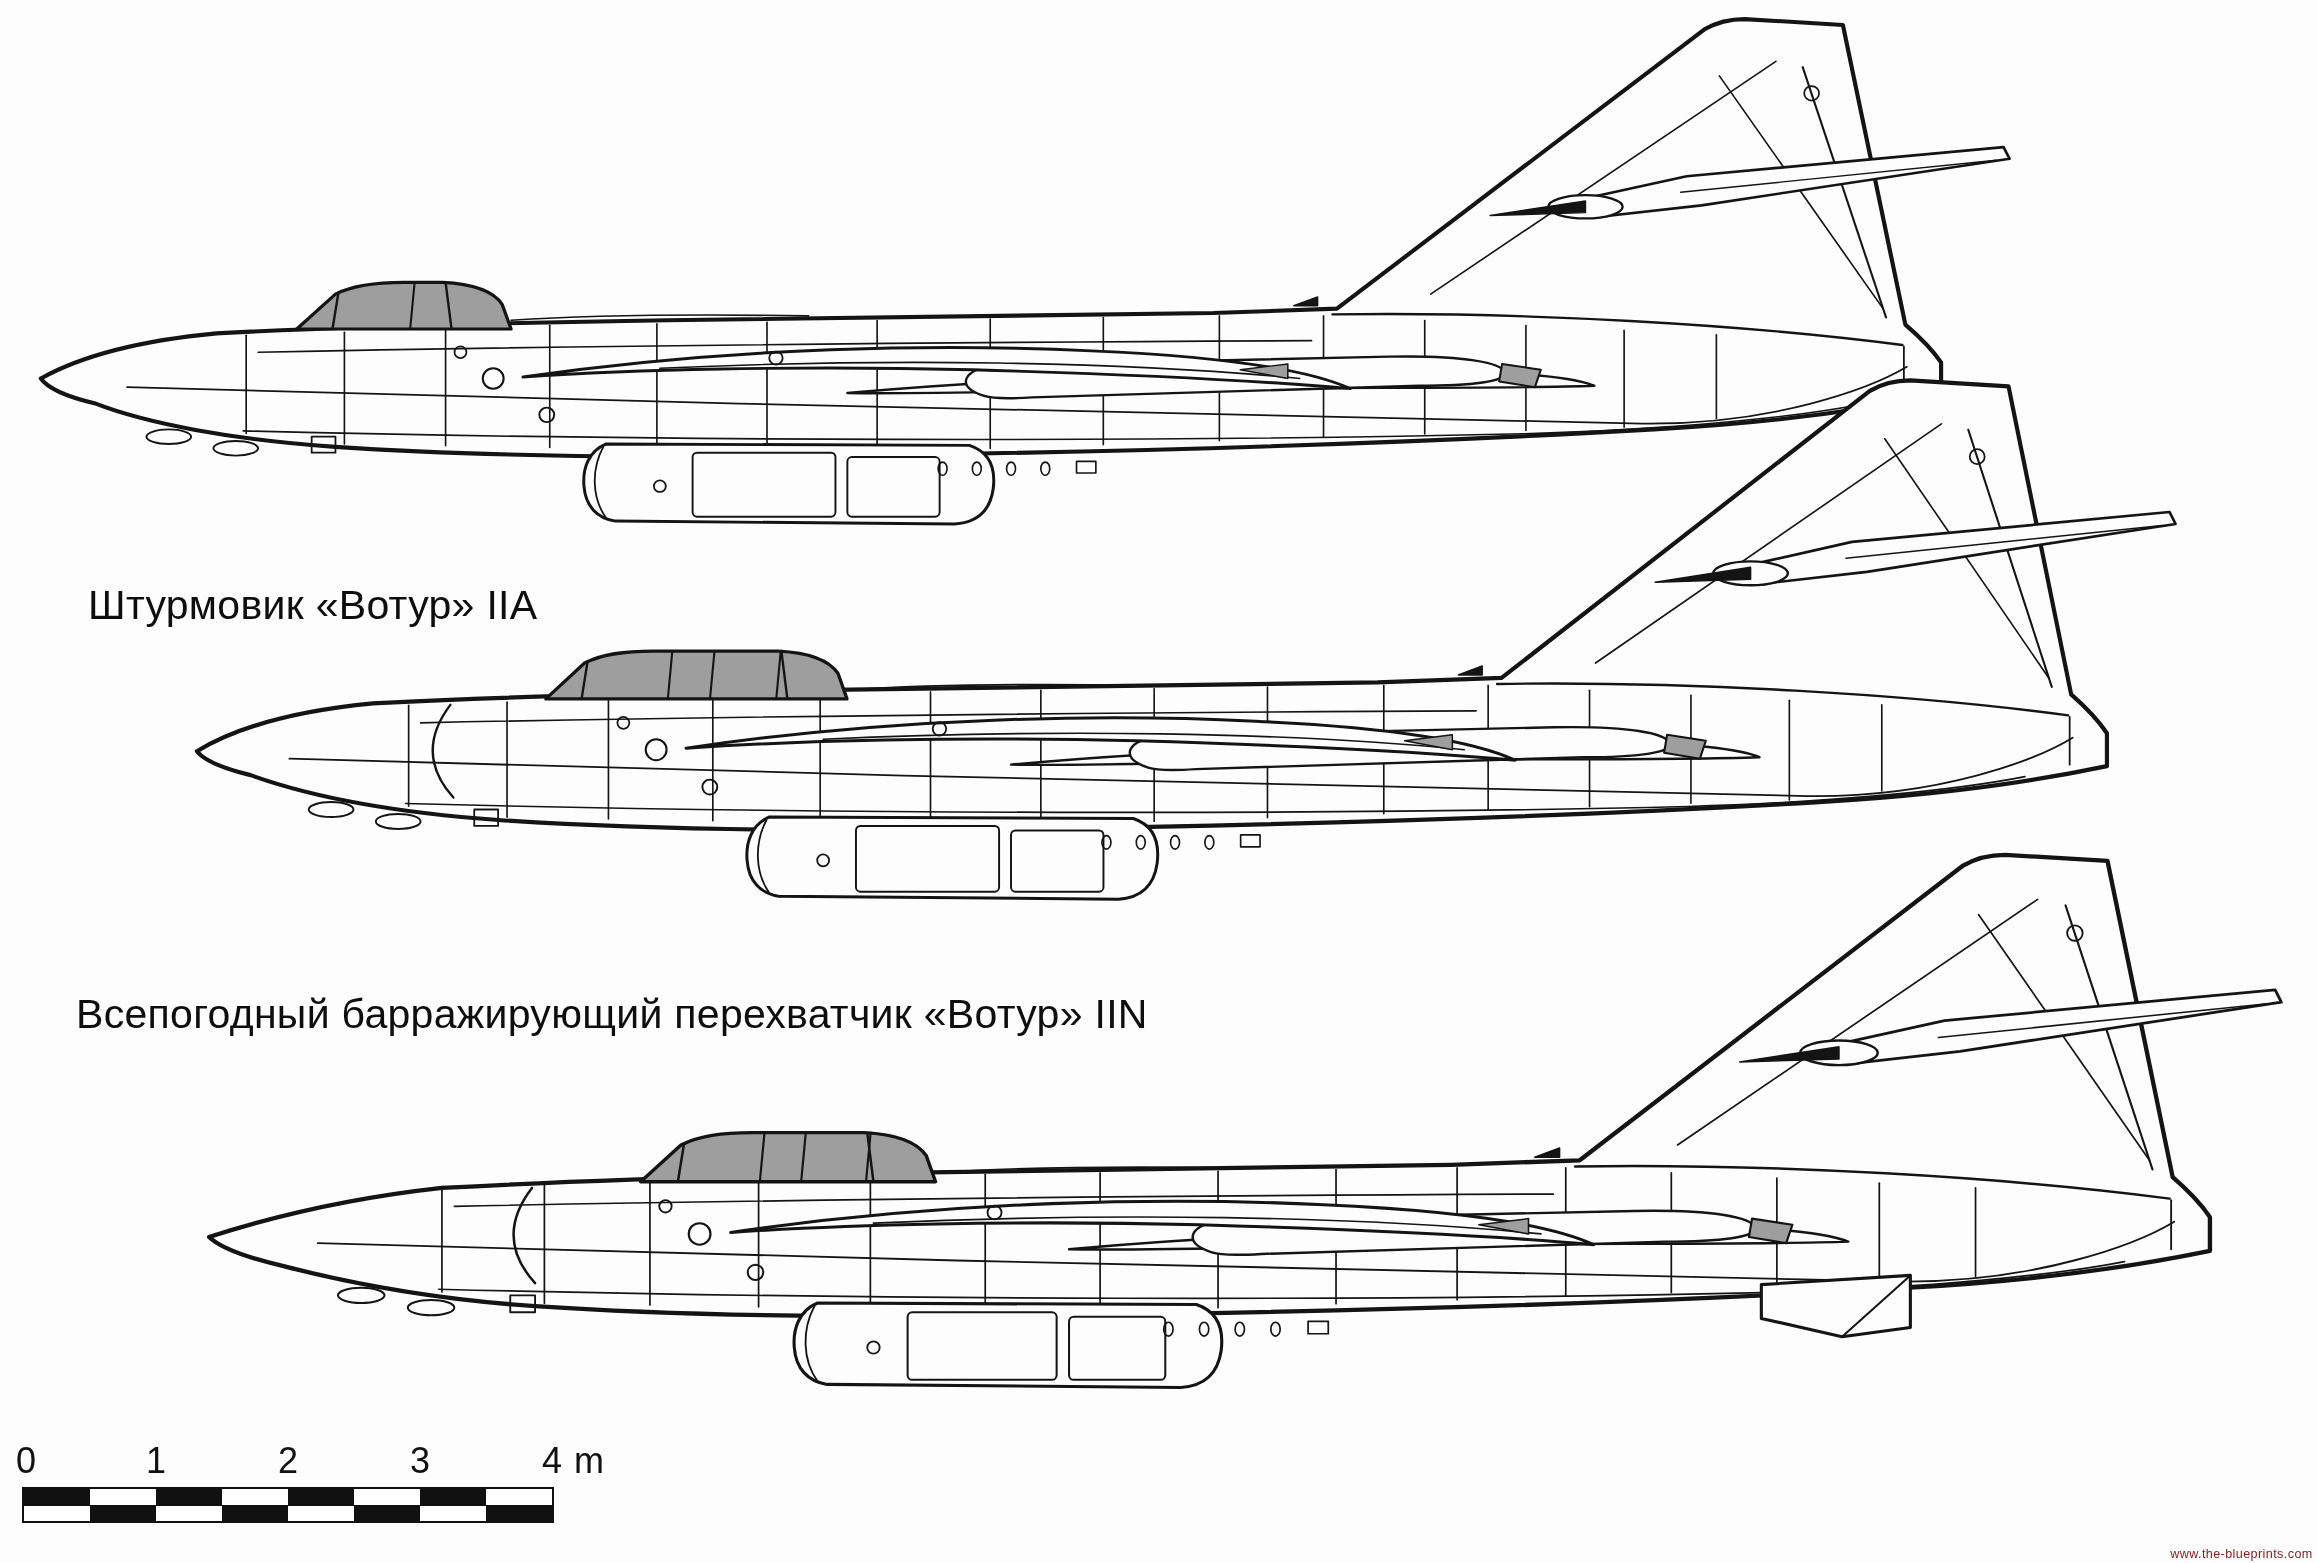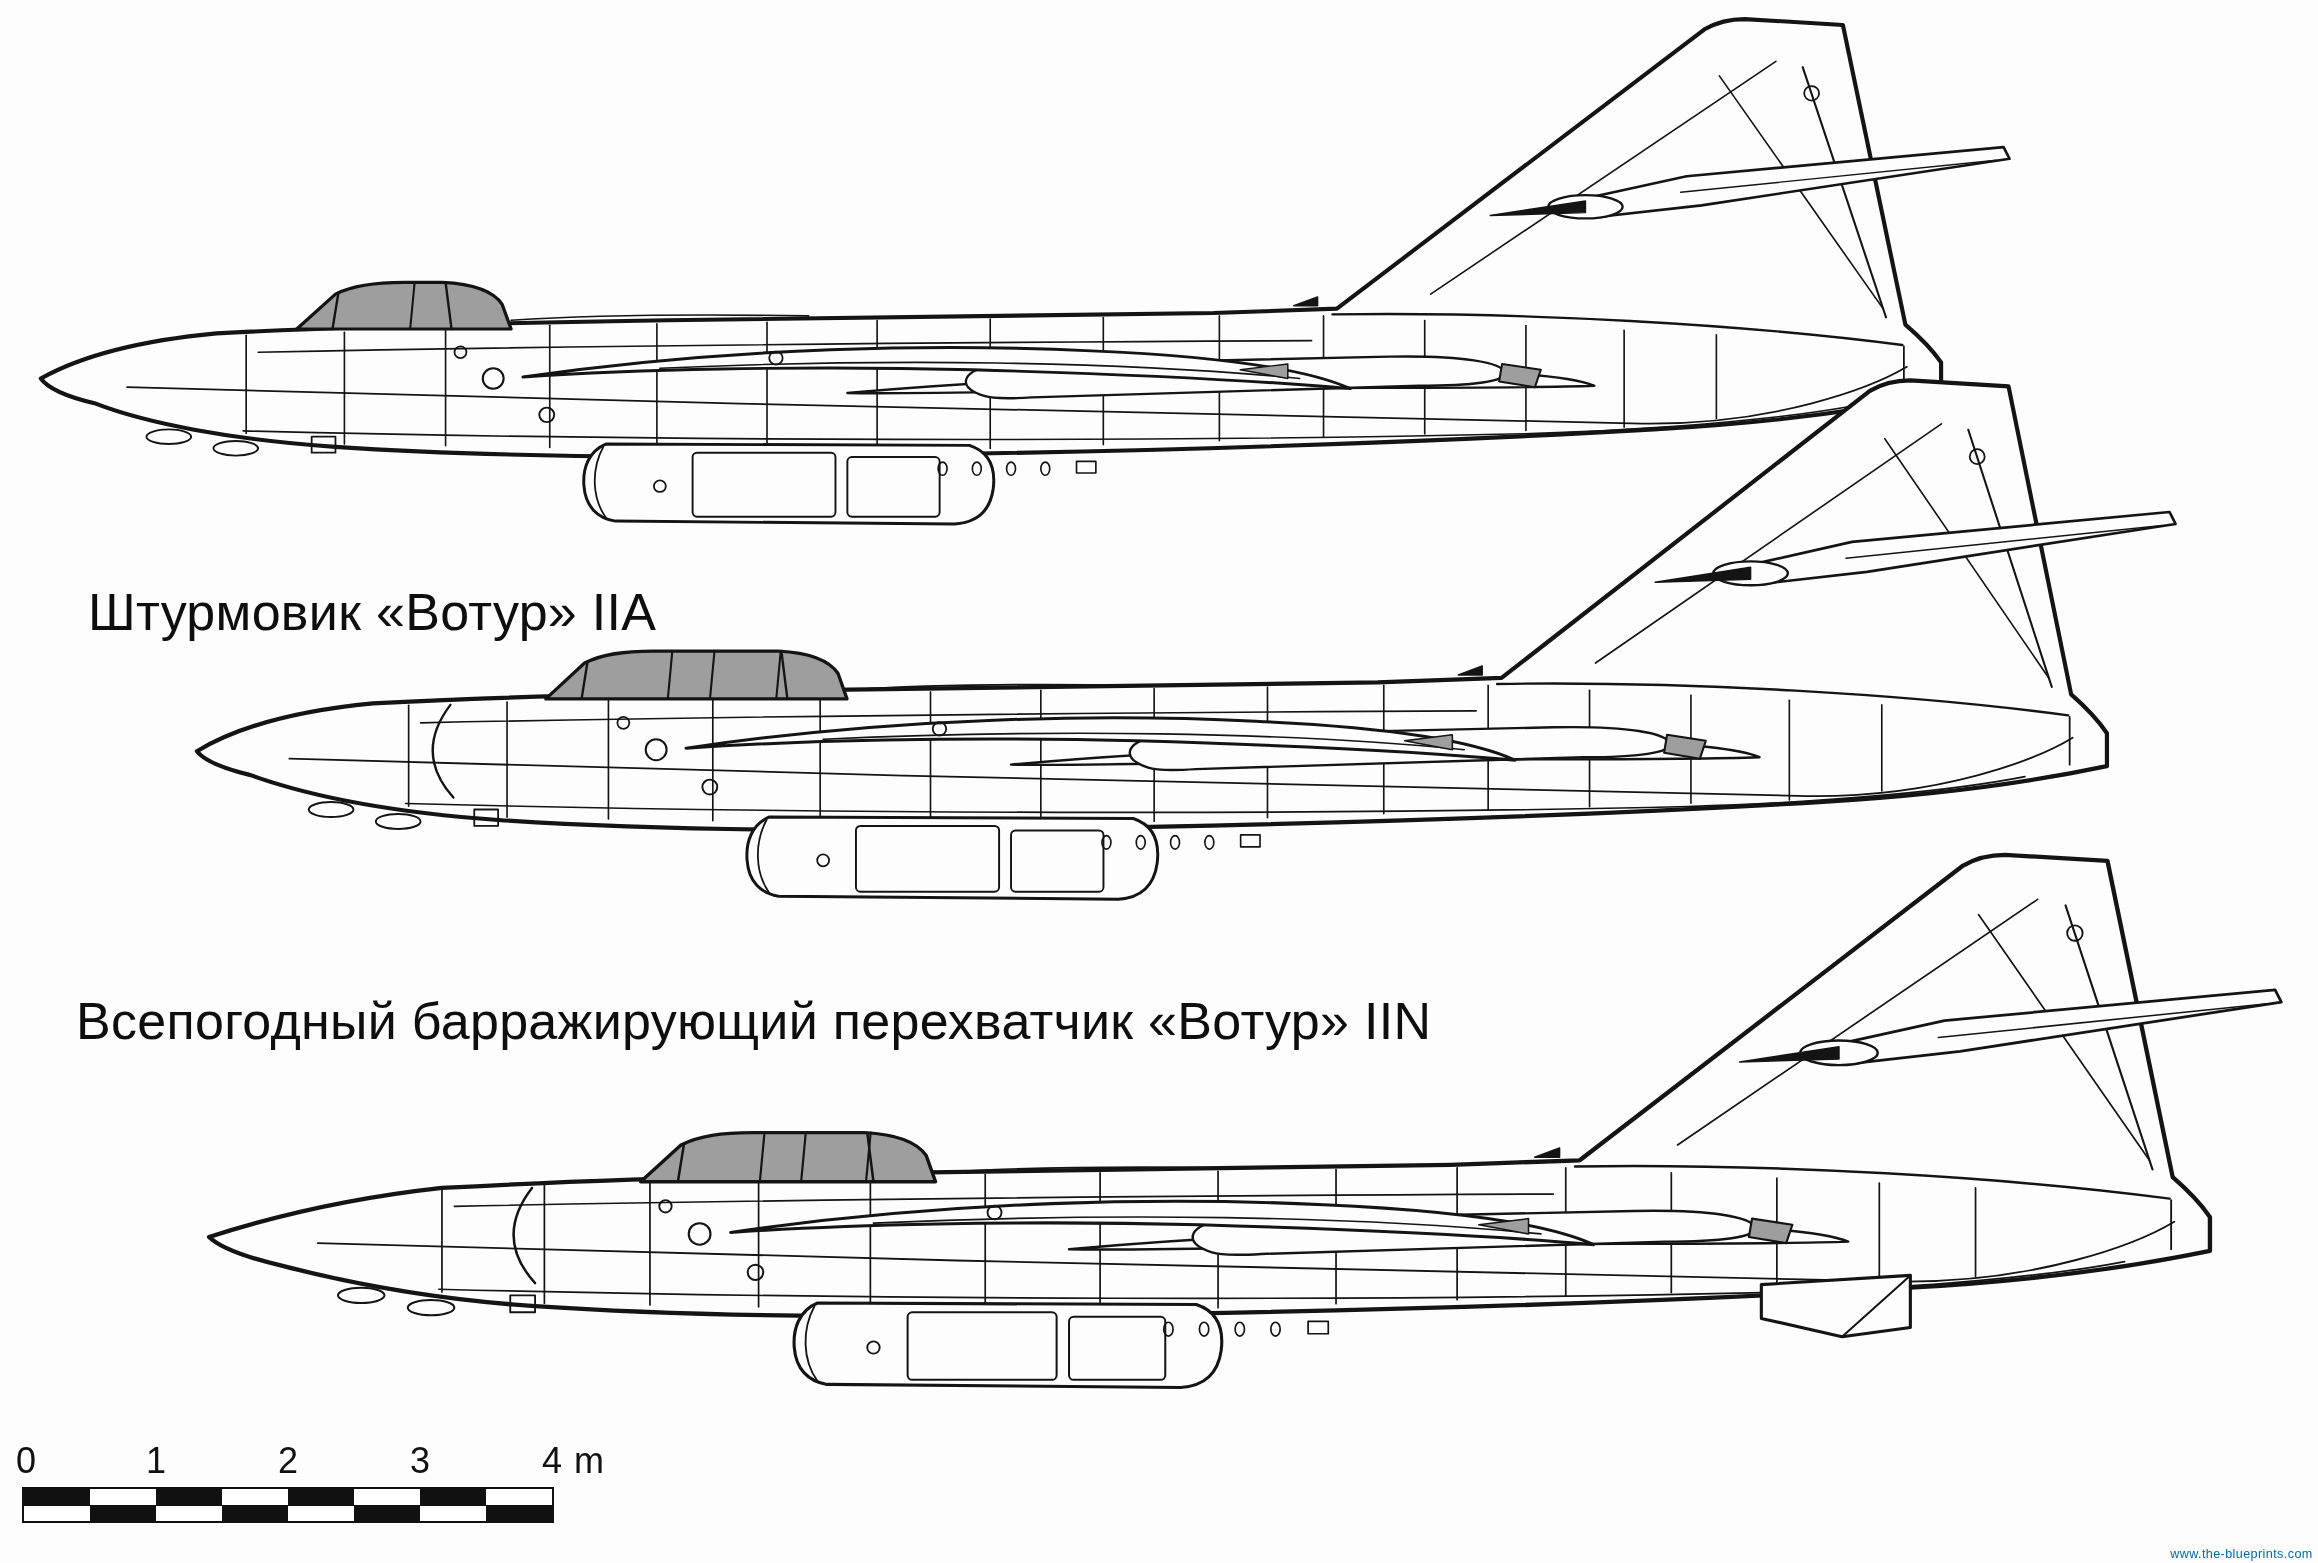--- a/index.html
+++ b/index.html
@@ -11,21 +11,21 @@
     font-family:"Liberation Sans", sans-serif;
     color:#111;
   }
   .plane-svg{position:absolute;display:block;}
   #plane-1{left:19.6px;  top:6.3px;    width:1994px;height:582px;}
   #plane-2{left:182px; top:367px;  width:1998px;height:598px;}
   #plane-3{left:206px; top:841px; width:2080px;height:614px;}
 
   .caption{
     position:absolute;
-    font-size:52px;
+    font-size:41px;
     font-weight:500;
     letter-spacing:0.3px;
     color:#0e0e0e;
     white-space:nowrap;
   }
   .cap-1{left:88px;top:582px;}
   .cap-2{left:76px;top:991px;}
   .cap-3{left:672px;top:1449px;line-height:50px;white-space:normal;width:1491px;}
 
   
@@ -39,21 +39,21 @@
     width:532px;height:36px;
     border:2.4px solid #111;box-sizing:border-box;
     background:#fff;
   }
   .sb-row{height:50%;}
   .sb-row.top{background:repeating-linear-gradient(90deg,#111 0 66px,#fff 66px 132px);}
   .sb-row.bot{background:repeating-linear-gradient(90deg,#fff 0 66px,#111 66px 132px);border-top:1.6px solid #111;box-sizing:border-box;}
 
   .watermark{
     position:absolute;right:6.3px;bottom:3.1px;
-    font-size:12.6px;color:#0369a1;letter-spacing:0.4px;
+    font-size:12.6px;color:#7f1d1d;letter-spacing:0.4px;
   }
 </style>
 </head>
 <body>
 
 <div class="page">
 
   <svg id="plane-1" class="plane-svg" viewBox="0 0 1340 400" preserveAspectRatio="none" aria-hidden="true">
       <g stroke="#141414" fill="none" stroke-width="2" stroke-linejoin="round" stroke-linecap="round">
         <path d="M 14,256 C 42,240 80,230 132,225 C 205,221 305,218 435,216 C 605,213 725,212 802,211 L 885,208 L 1132,16 Q 1144,9 1159,9 L 1225,13 L 1267,219 Q 1283,233 1291,245 L 1291,267 Q 1205,285 1098,291 C 945,300 765,306 565,309 C 425,311 300,309 212,303 C 142,298 85,287 50,273 Q 21,266 14,256 Z" fill="#fdfdfd" stroke-width="2.8"></path>

